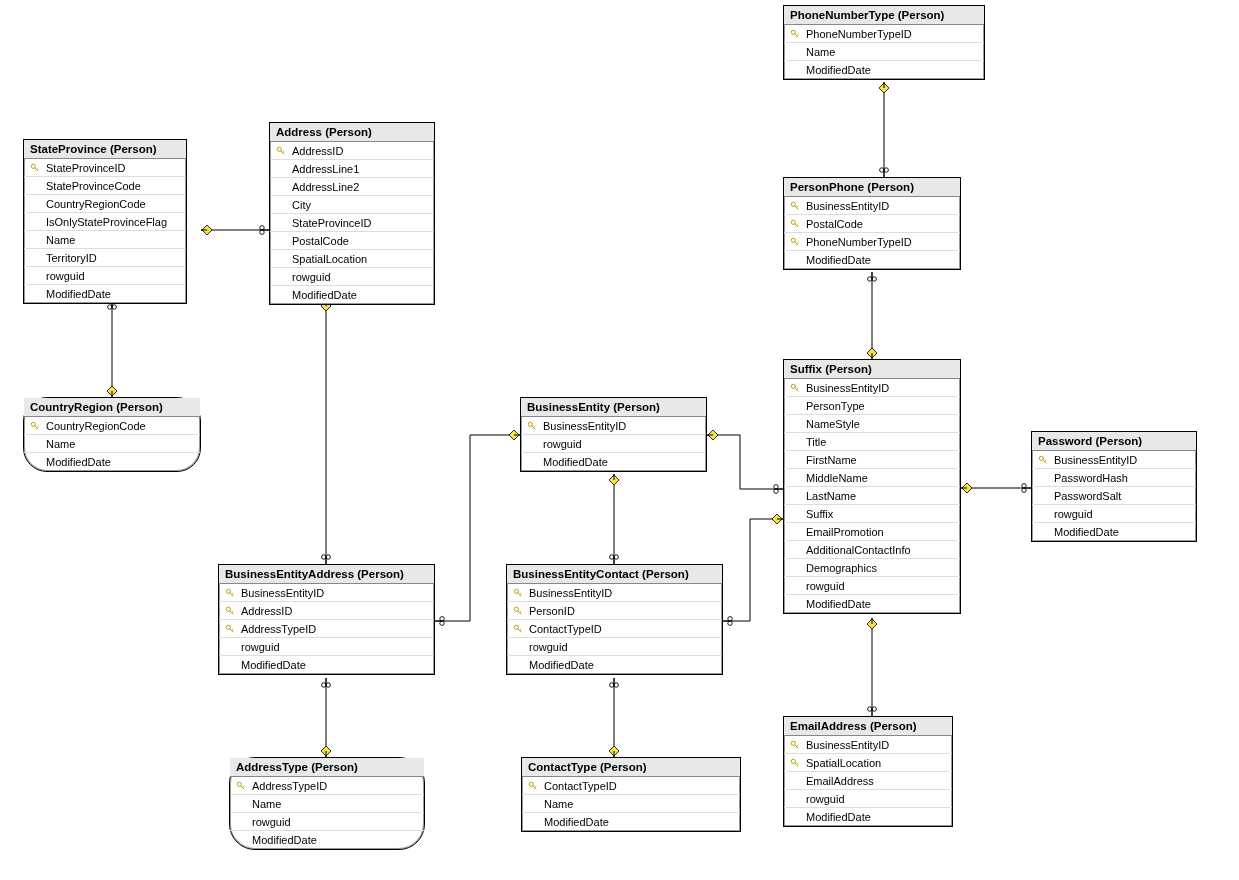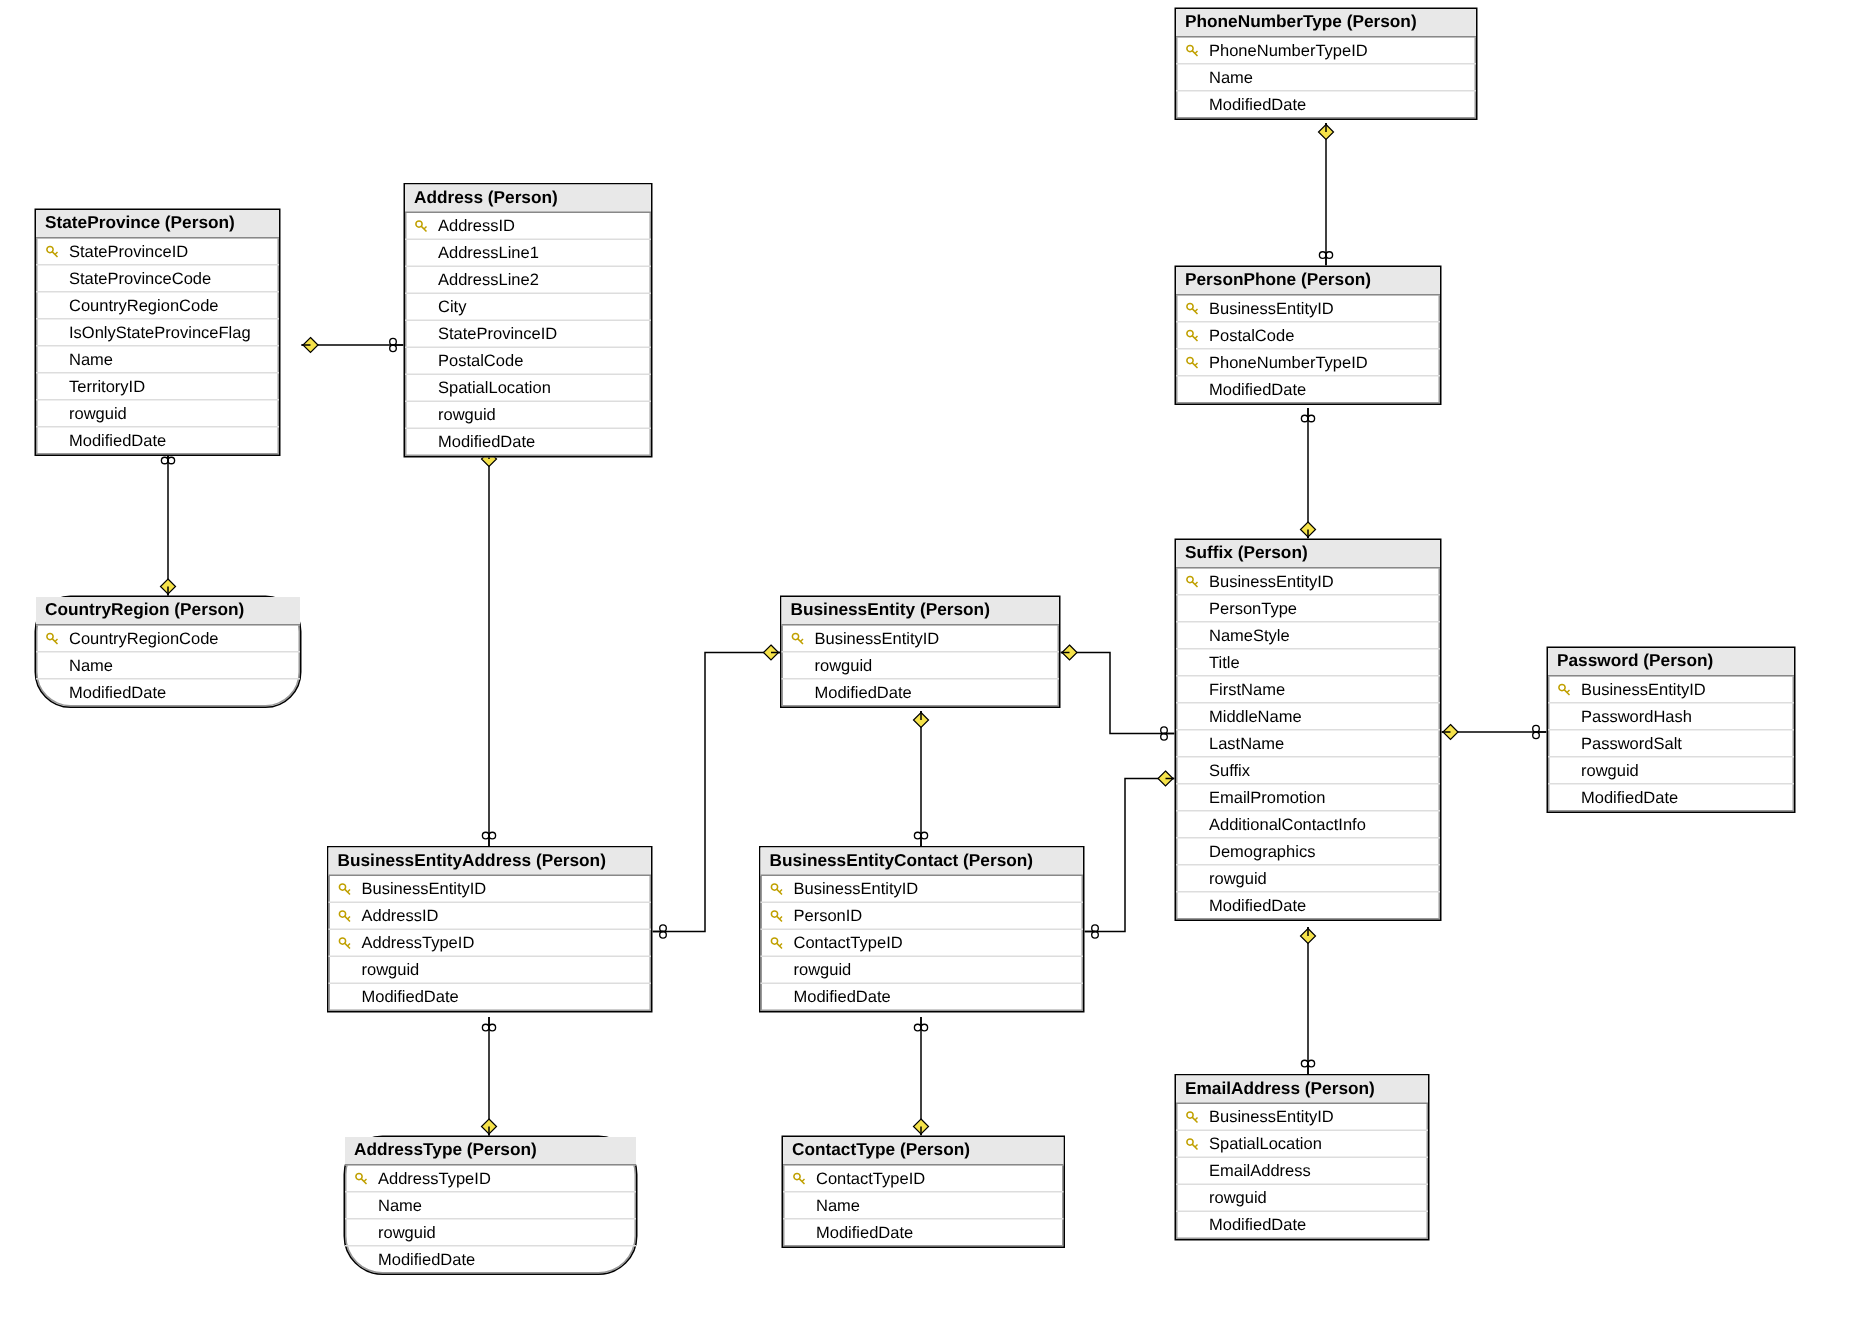--- a/index.html
+++ b/index.html
@@ -375,21 +375,21 @@
       </div>
       <div class="row">
         <span class="ic"></span>
         <span class="nm">rowguid</span>
       </div>
       <div class="row">
         <span class="ic"></span>
         <span class="nm">ModifiedDate</span>
       </div>
     </div>
-    <div class="tbl" style="left: 521px; top: 757px; width: 189px;">
+    <div class="tbl" style="left: 521px; top: 757px; width: 220px;">
       <div class="hdr">ContactType (Person)</div>
       <div class="row">
         <span class="ic">
           <span class="key-icon">
             <svg viewBox="0 0 12 12" width="10" height="10">
               <circle cx="4" cy="4" r="2.5" fill="none" stroke="#c0a000" stroke-width="1.2"></circle>
               <line x1="5.5" y1="5.5" x2="10" y2="10" stroke="#c0a000" stroke-width="1.2"></line>
               <line x1="8" y1="8" x2="10" y2="6" stroke="#c0a000" stroke-width="1.2"></line>
             </svg>
           </span>

